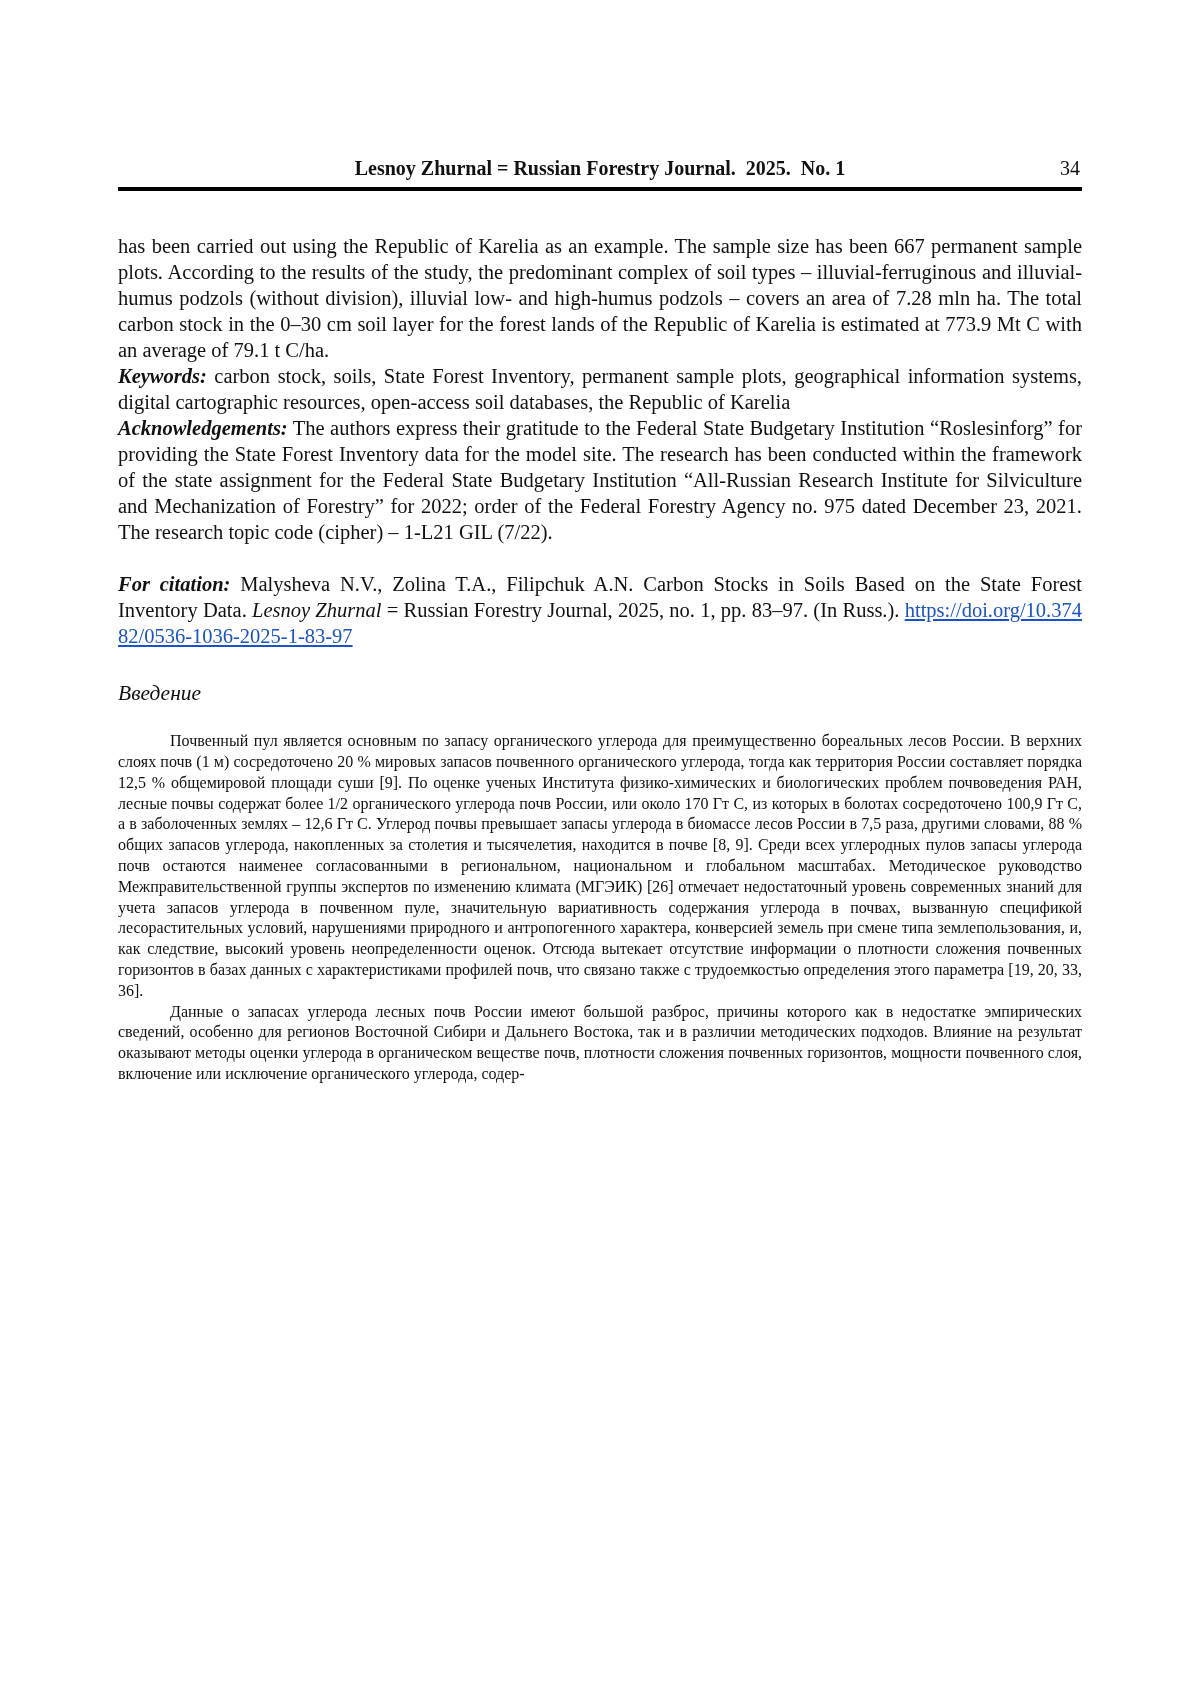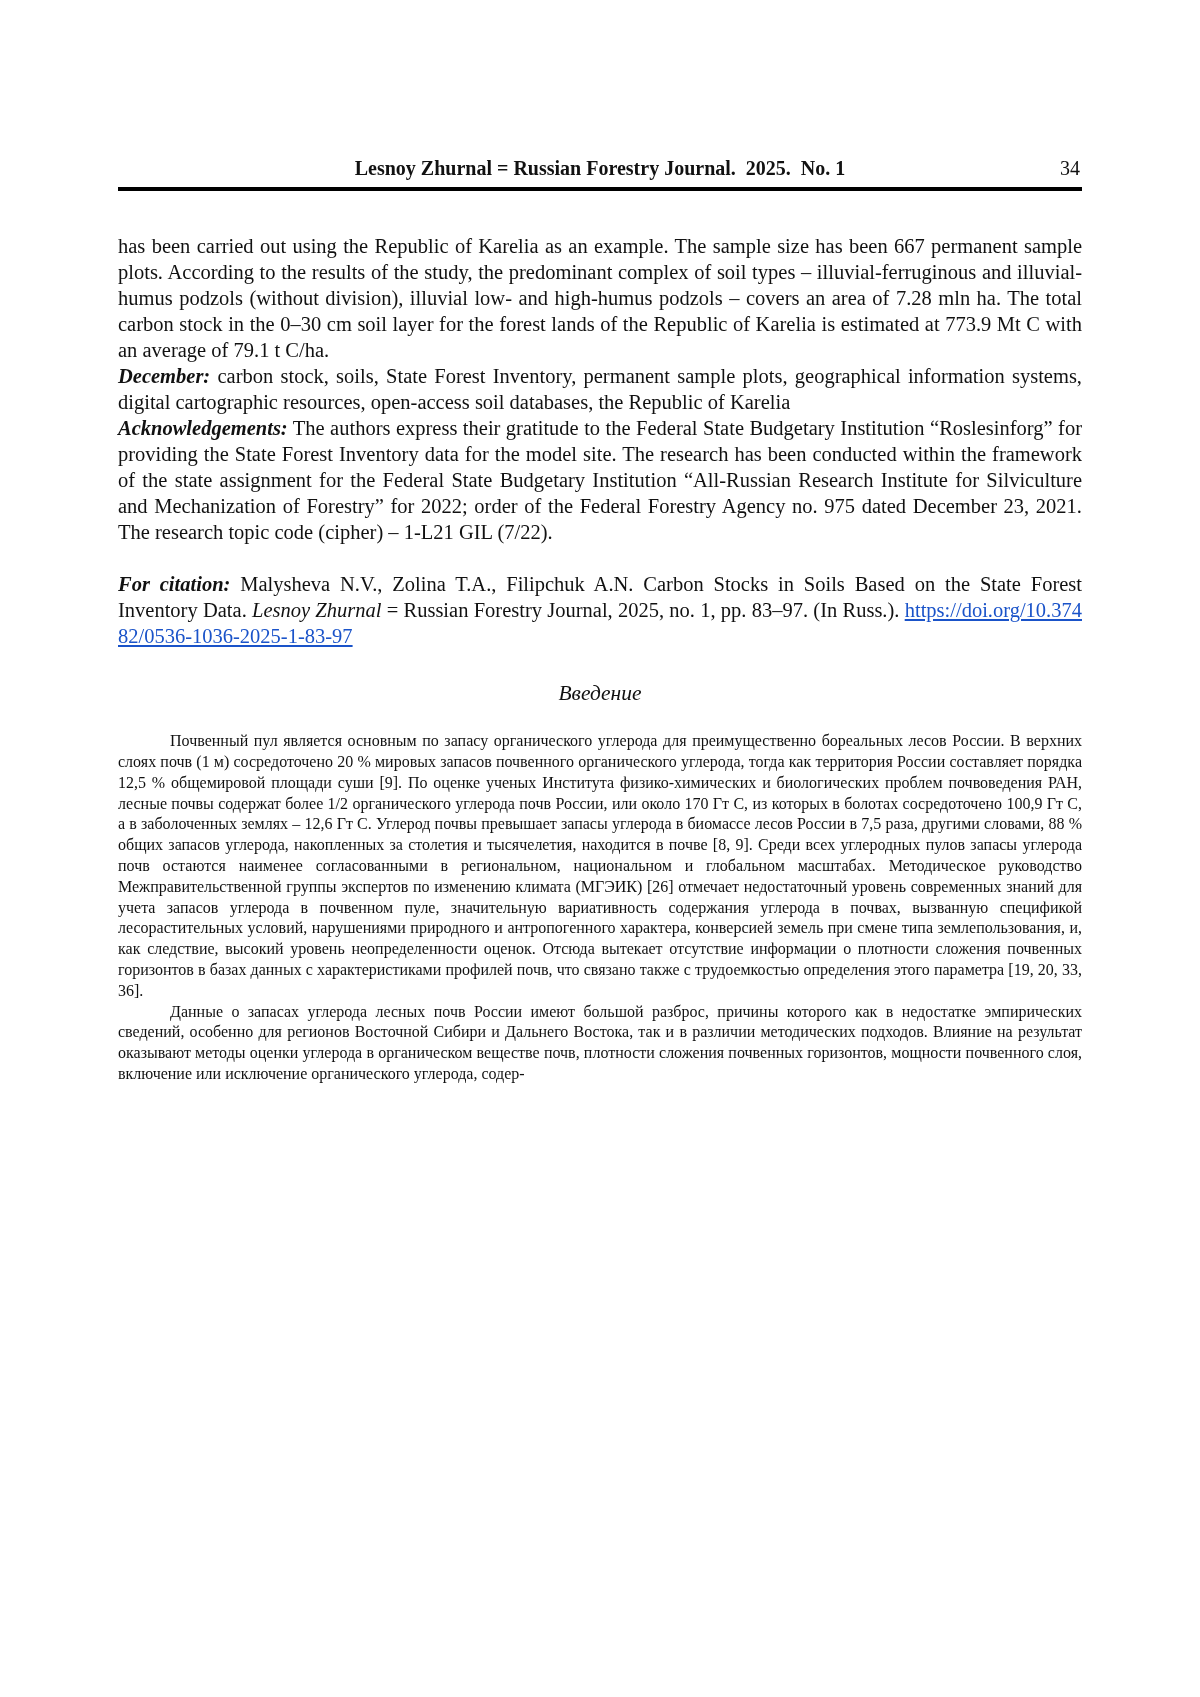--- a/index.html
+++ b/index.html
@@ -67,21 +67,21 @@
     margin-top: 26px !important;
   }
   .doi-link {
     color: var(--color-link, #1a53c9);
     text-decoration: underline;
     cursor: pointer;
     word-break: break-all;
   }
   .section-heading {
     margin: 32px 0 24px 0;
-    text-align: center;
+    text-align: left;
     font-style: italic;
     font-weight: normal;
     font-size: 21.5px;
     line-height: 1.2;
   }
   .body-text p {
     margin: 0;
     font-size: 16px;
     line-height: 1.3;
     text-align: justify;
@@ -100,21 +100,21 @@
       <span class="header-title">Lesnoy Zhurnal = Russian Forestry Journal.&nbsp; 2025.&nbsp; No. 1</span>
       <span class="header-page-number">34</span>
     </div>
     <div class="header-rule"></div>
   </header>
 
   <section class="abstract-block" lang="en">
 
     <p>has been carried out using the Republic of Karelia as an example. The sample size has been 667 permanent sample plots. According to the results of the study, the predominant complex of soil types – illuvial-ferruginous and illuvial-humus podzols (without division), illuvial low- and high-humus podzols – covers an area of 7.28 mln ha. The total carbon stock in the 0–30 cm soil layer for the forest lands of the Republic of Karelia is estimated at 773.9 Mt C with an average of 79.1 t C/ha.</p>
 
-    <p><span class="label-bi">December:</span><span> carbon stock, soils, State Forest Inventory, permanent sample plots, geographical information systems, digital cartographic resources, open-access soil databases, the Republic of Karelia</span></p>
+    <p><span class="label-bi">Keywords:</span><span> carbon stock, soils, State Forest Inventory, permanent sample plots, geographical information systems, digital cartographic resources, open-access soil databases, the Republic of Karelia</span></p>
 
     <p><span class="label-bi">Acknowledgements:</span><span> The authors express their gratitude to the Federal State Budgetary Institution “Roslesinforg” for providing the State Forest Inventory data for the model site. The research has been conducted within the framework of the state assignment for the Federal State Budgetary Institution “All-Russian Research Institute for Silviculture and Mechanization of Forestry” for 2022; order of the Federal Forestry Agency no. 975 dated December 23, 2021. The research topic code (cipher) – 1-L21 GIL (7/22).</span></p>
 
     <p class="citation-paragraph"><span class="label-bi">For citation:</span><span> Malysheva N.V., Zolina T.A., Filipchuk A.N. Carbon Stocks in Soils Based on the State Forest Inventory Data. </span><span class="italic">Lesnoy Zhurnal</span><span> = Russian Forestry Journal, 2025, no. 1, pp. 83–97. (In Russ.). </span><a class="doi-link" href="#">https://doi.org/10.37482/0536-1036-2025-1-83-97</a></p>
 
   </section>
 
   <section class="body-text" lang="ru">
 
     <h2 class="section-heading">Введение</h2>

